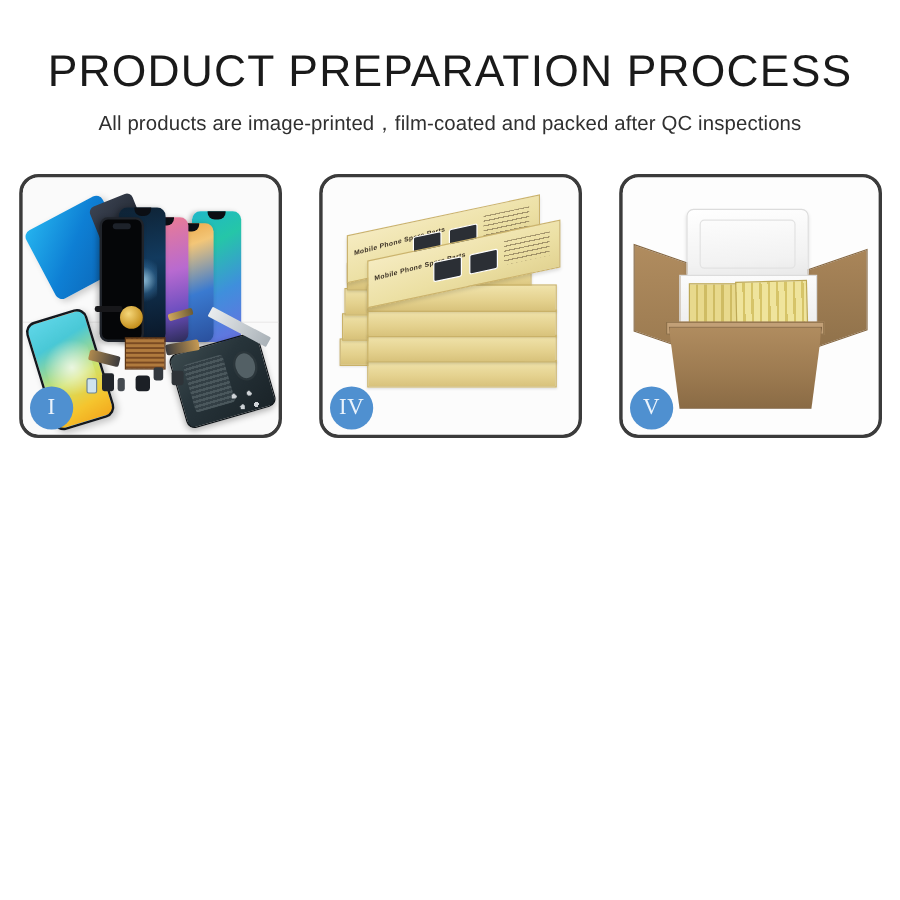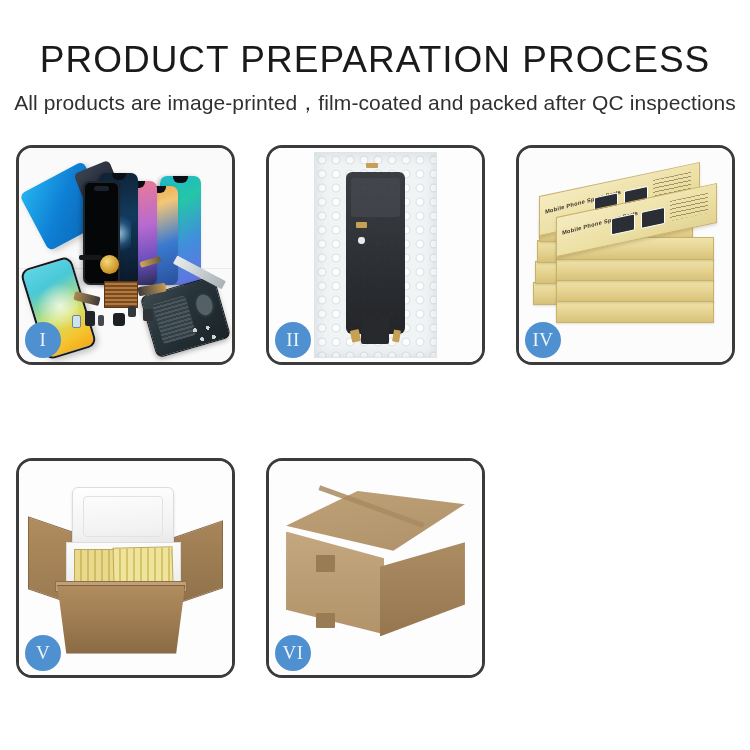--- a/index.html
+++ b/index.html
@@ -24,21 +24,21 @@
     font-size: 37px;
     font-weight: 400;
     letter-spacing: 1.0px;
     color: #1a1a1a;
     line-height: 44px;
     white-space: nowrap;
   }
 
   .subtitle {
     font-family: "Liberation Sans", sans-serif;
-    font-size: 21px;
+    font-size: 17px;
     font-weight: 400;
     color: #303030;
     line-height: 24px;
     margin-top: 9px;
     letter-spacing: 0.1px;
     white-space: nowrap;
   }
 
   
   .grid {
@@ -466,33 +466,20 @@
         <div class="part camC"></div>
         <div class="part btn1"></div>
         <div class="part sim"></div>
         <div class="part spk"></div>
         <div class="screws"></div>
         <div class="tweezer"></div>
       </div>
       <div class="badge">I</div>
     </div>
 
-    <div class="panel">
-      <div class="panel-inner p2">
-        <div class="bubblebag">
-          <div class="screen-in"></div>
-          <div class="conn-dot"></div>
-          <div class="tape t1"></div>
-          <div class="tape t2"></div>
-          <div class="tape t3"></div>
-          <div class="tape t4"></div>
-        </div>
-      </div>
-      <div class="badge">II</div>
-    </div>
 
 
     <div class="panel">
       <div class="panel-inner p4">
         <div class="stack">
           <div class="sbox s1"></div>
           <div class="sbox s2"></div>
           <div class="sbox s3"></div>
           <div class="sbox s4"></div>
           <div class="sbox s5"></div>
@@ -527,26 +514,15 @@
         <div class="foam-lid"></div>
         <div class="foam-body"></div>
         <div class="yellowpack"></div>
         <div class="yellowpack2"></div>
         <div class="carton-rim"></div>
         <div class="carton-body"></div>
       </div>
       <div class="badge">V</div>
     </div>
 
-    <div class="panel">
-      <div class="panel-inner p6">
-        <div class="c6-top"></div>
-        <div class="c6-front"></div>
-        <div class="c6-side"></div>
-        <div class="c6-seam"></div>
-        <div class="c6-tape1"></div>
-        <div class="c6-tape2"></div>
-      </div>
-      <div class="badge">VI</div>
-    </div>
 
   </div>
 </div>
 
 </body></html>

